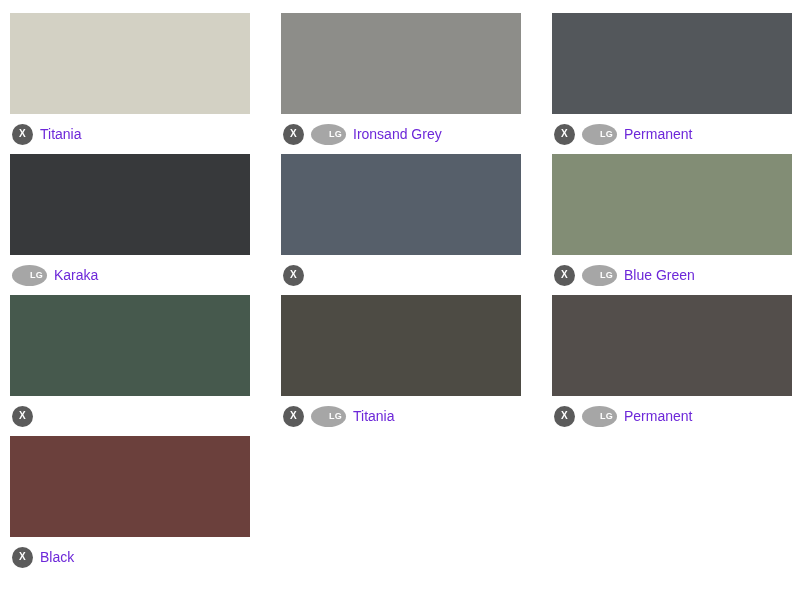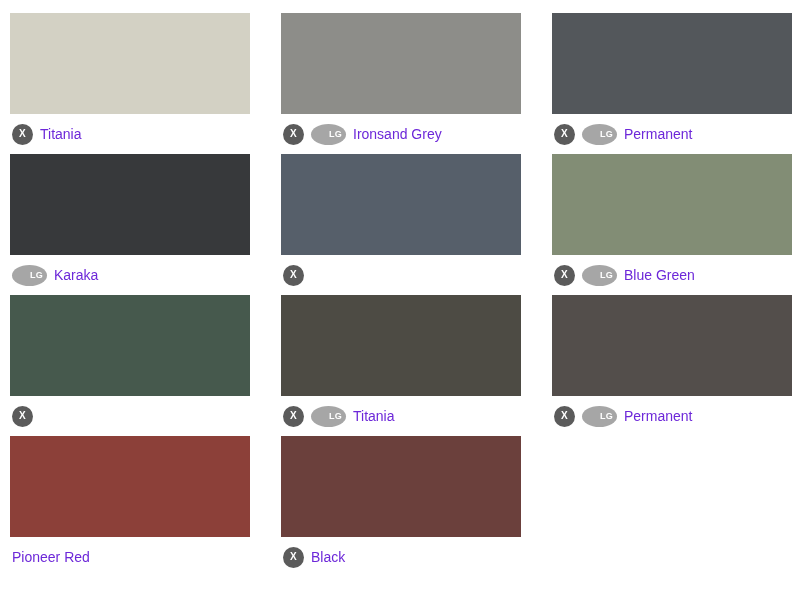--- a/index.html
+++ b/index.html
@@ -136,26 +136,20 @@
     </div>
     <div class="swatch-cell">
       <span class="swatch-chip" style="background: rgb(83, 78, 75);"></span>
       <div class="swatch-meta">
         <span class="badge badge-x">X</span>
         <span class="badge badge-lg">LG</span>
         <span class="swatch-label">Permanent</span>
       </div>
     </div>
     <div class="swatch-cell">
-      <span class="swatch-chip" style="background: rgb(140, 64, 57);"></span>
-      <div class="swatch-meta">
-        <span class="swatch-label">Pioneer Red</span>
-      </div>
-    </div>
-    <div class="swatch-cell">
       <span class="swatch-chip" style="background: rgb(107, 64, 60);"></span>
       <div class="swatch-meta">
         <span class="badge badge-x">X</span>
         <span class="swatch-label">Black</span>
       </div>
     </div>
     <div class="swatch-cell empty-cell"></div>
   </div>
 
 </body></html>

